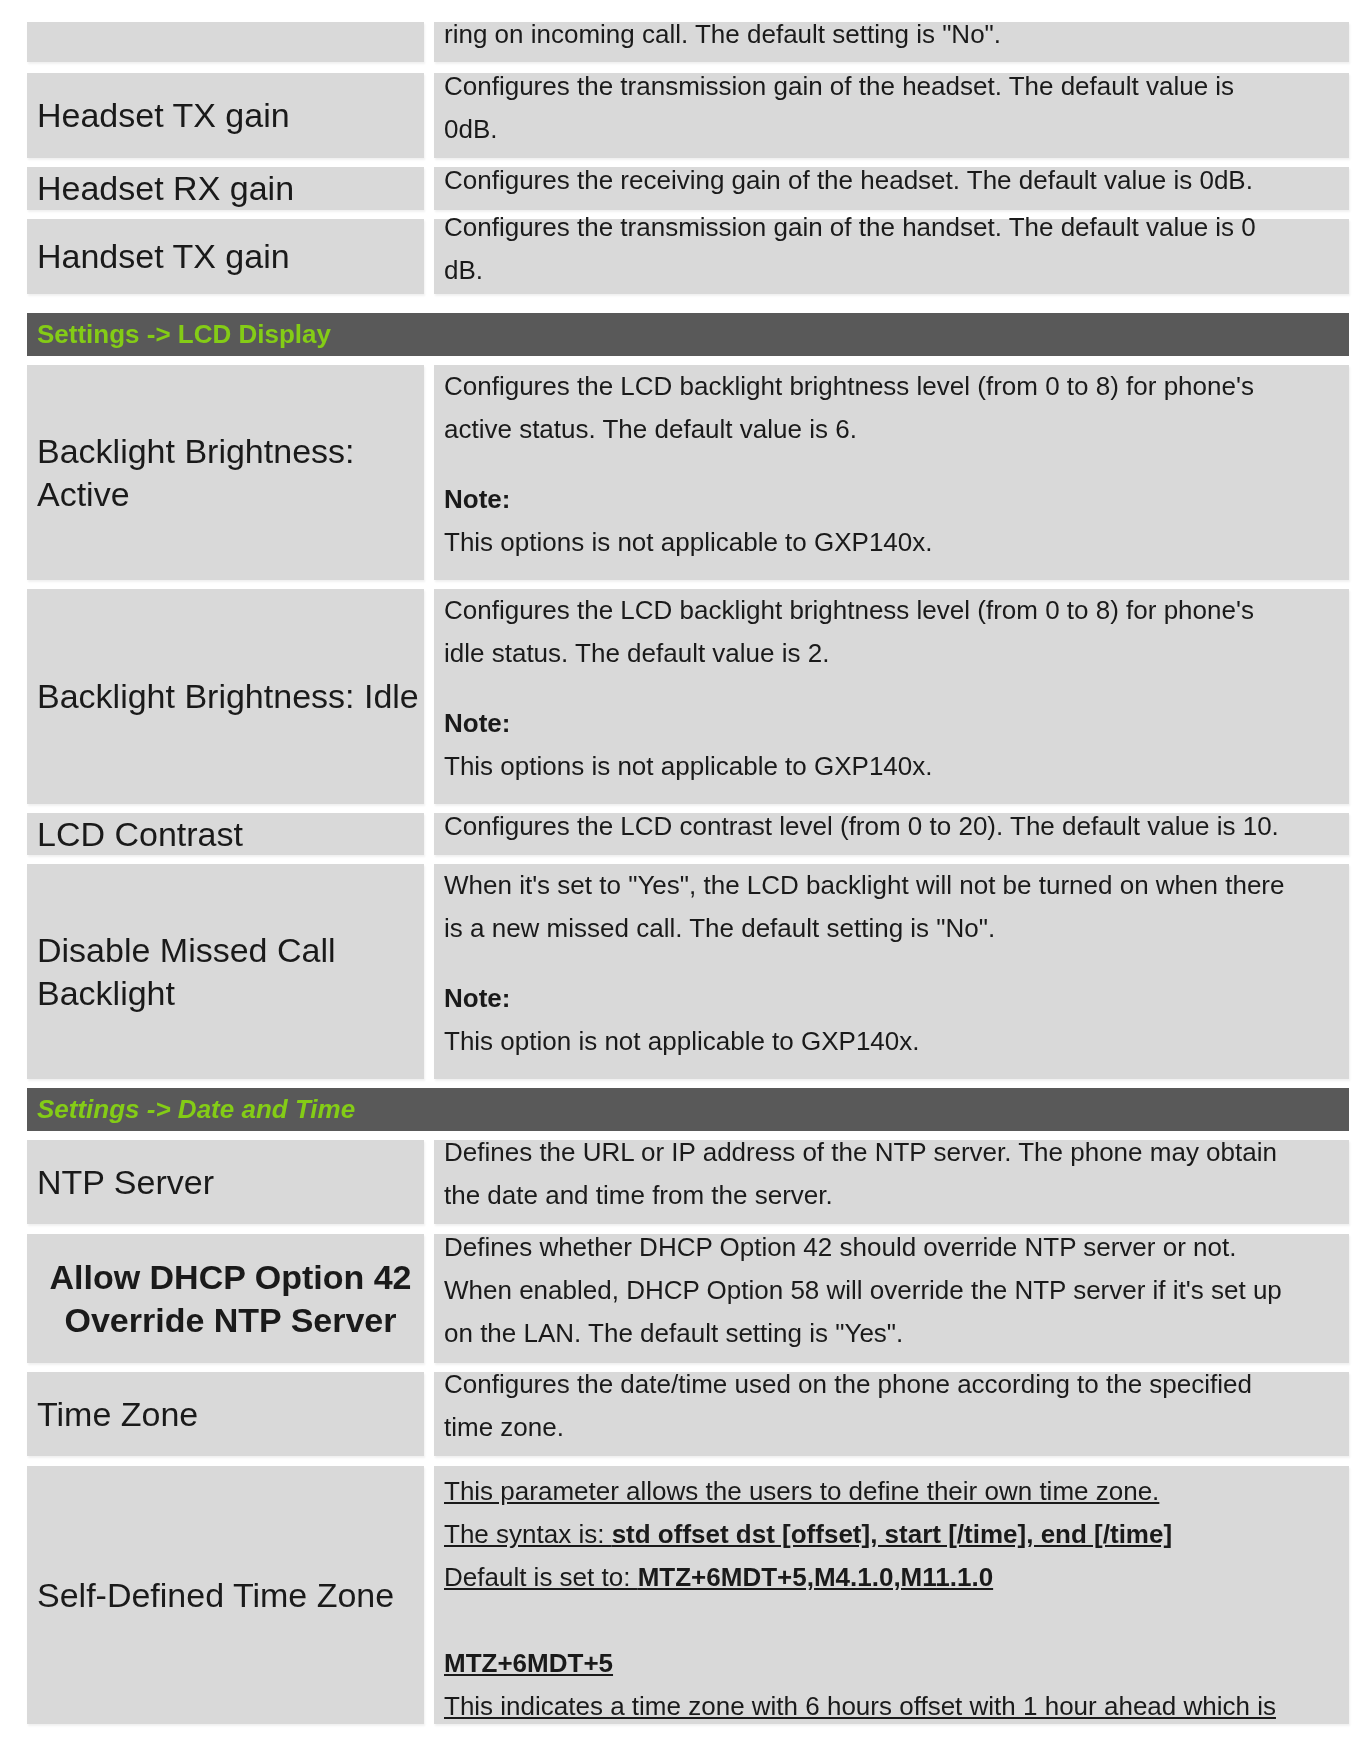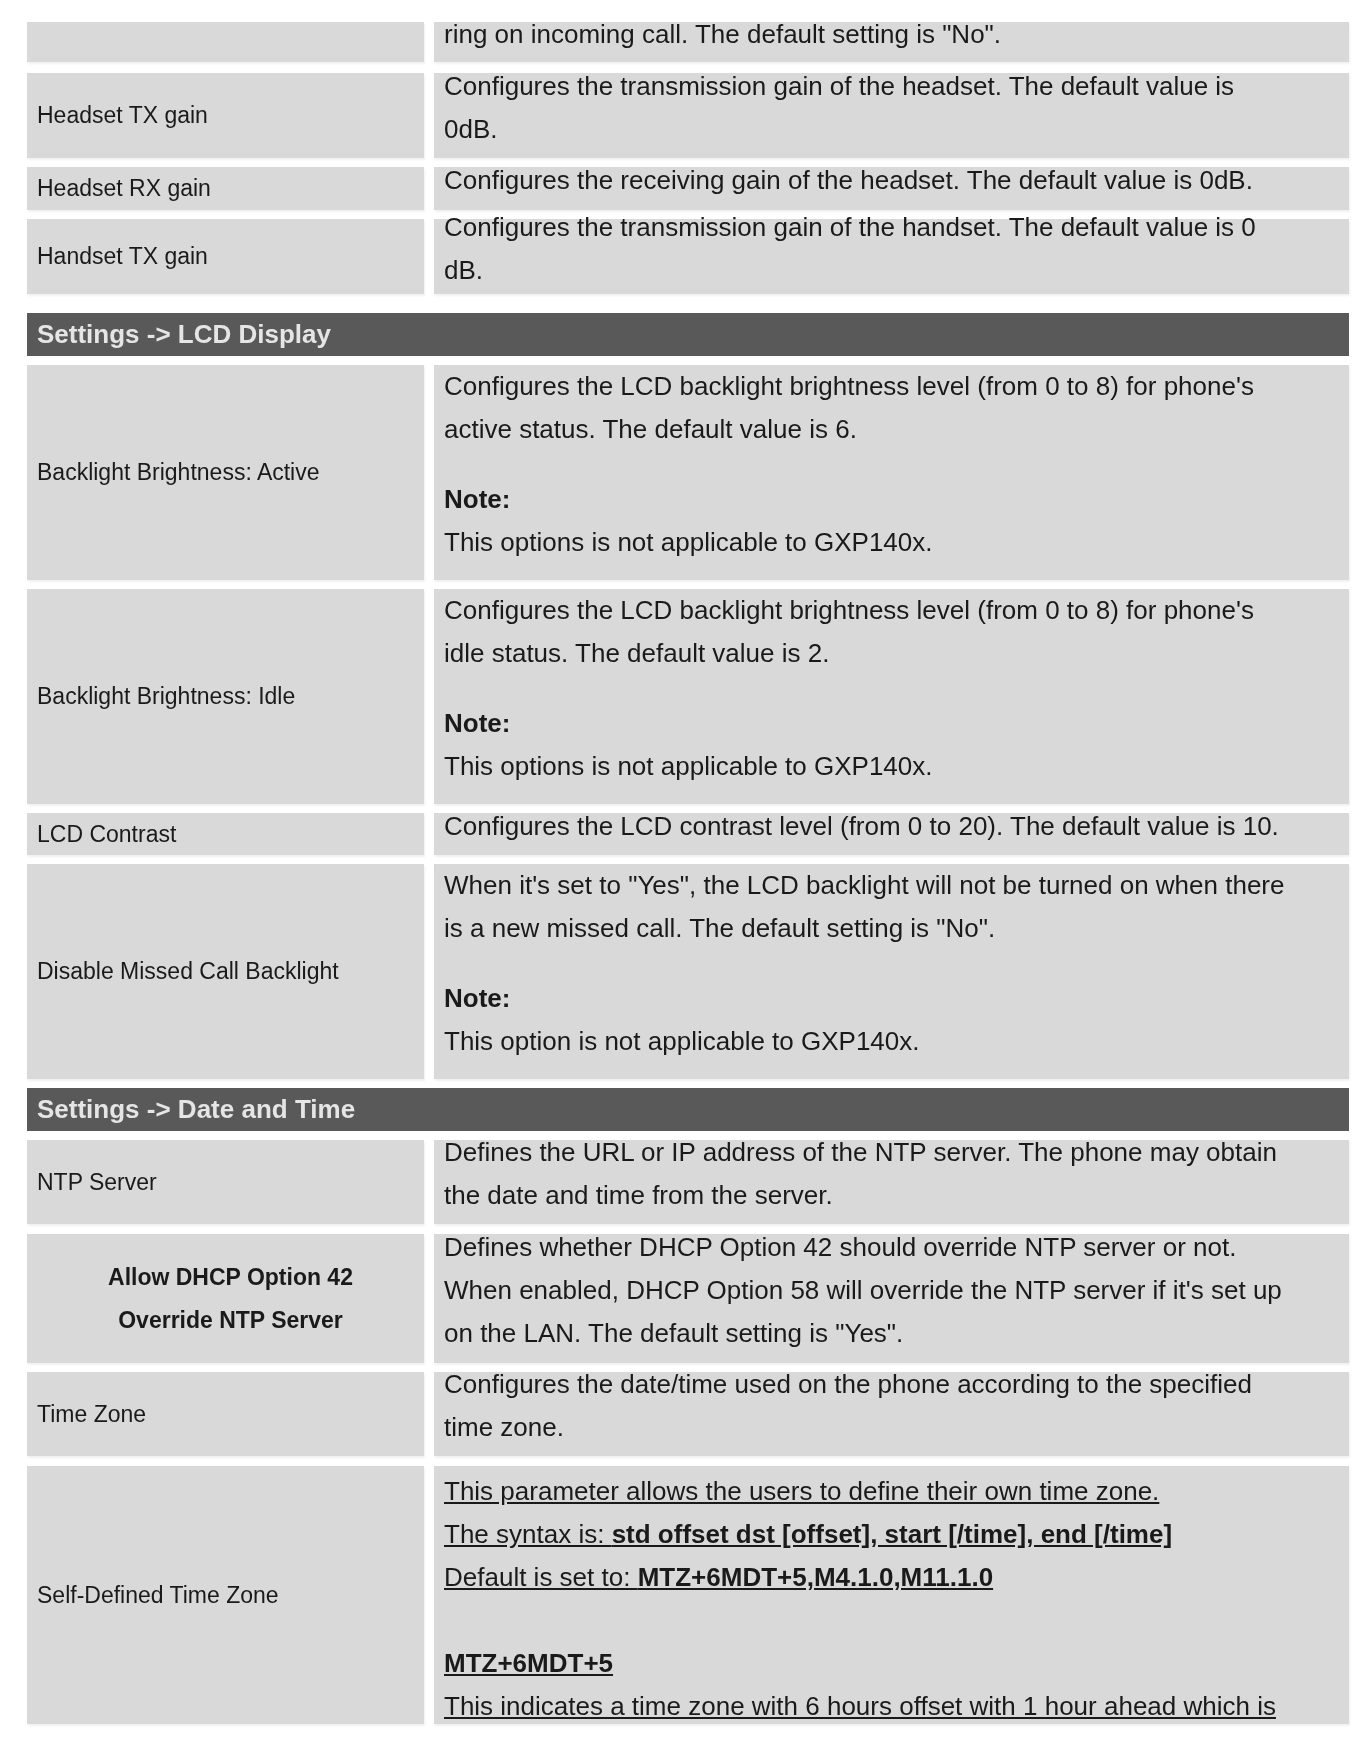--- a/index.html
+++ b/index.html
@@ -2,26 +2,26 @@
 <html><head>
   <meta charset="utf-8">
   <style>
     html, body { margin: 0; padding: 0; background: #ffffff; }
     body { width: 1367px; height: 1744px; position: relative; overflow: hidden;
            font-family: "Liberation Sans", sans-serif; color: #1a1a1a; }
     .row { position: absolute; left: 27px; width: 1322px; }
     .cell { position: absolute; top: 0; bottom: 0; background: #d9d9d9;
             box-shadow: 1px 2px 2px rgba(0,0,0,0.06); box-sizing: border-box; }
     .cell.left { left: 0; width: 397px; display: flex; align-items: center;
-                 padding-left: 10px; font-size: 23px; line-height: 43px; }
+                 padding-left: 10px; font-size: 34px; line-height: 43px; }
     .cell.right { left: 407px; width: 915px; padding: 0 10px 16px 10px;
                   font-size: 26px; line-height: 43px; }
     .cell.right.vc { display: flex; flex-direction: column; justify-content: center; }
     .section { position: absolute; left: 27px; width: 1322px; height: 43px;
-               background: #595959; color: #e5e5e5; font-weight: bold;
+               background: #595959; color: #84cc16; font-weight: bold;
                font-size: 26px; line-height: 43px; padding-left: 10px; box-sizing: border-box; }
     .line { display: block; white-space: nowrap; }
     .b { font-weight: bold; }
     .blank { display: block; height: 43px; }
   </style>
 </head>
 <body>
 
 <div class="row" style="top:22px;height:40px;">
   <div class="cell left">
@@ -106,21 +106,21 @@
   </div>
   <div class="cell right vc">
     <span class="line">When it's set to "Yes", the LCD backlight will not be turned on when there</span>
     <span class="line">is a new missed call. The default setting is "No".</span>
     <span class="blank"></span>
     <span class="line b">Note:</span>
     <span class="line">This option is not applicable to GXP140x.</span>
   </div>
 </div>
 
-<div class="section" style="top:1088px;">
+<div class="section" style="top:1088px;font-style:italic;">
   <span>Settings -&gt; Date and Time</span>
 </div>
 
 <div class="row" style="top:1140px;height:84px;">
   <div class="cell left">
     <span>NTP Server</span>
   </div>
   <div class="cell right vc">
     <span class="line">Defines the URL or IP address of the NTP server. The phone may obtain</span>
     <span class="line">the date and time from the server.</span>

